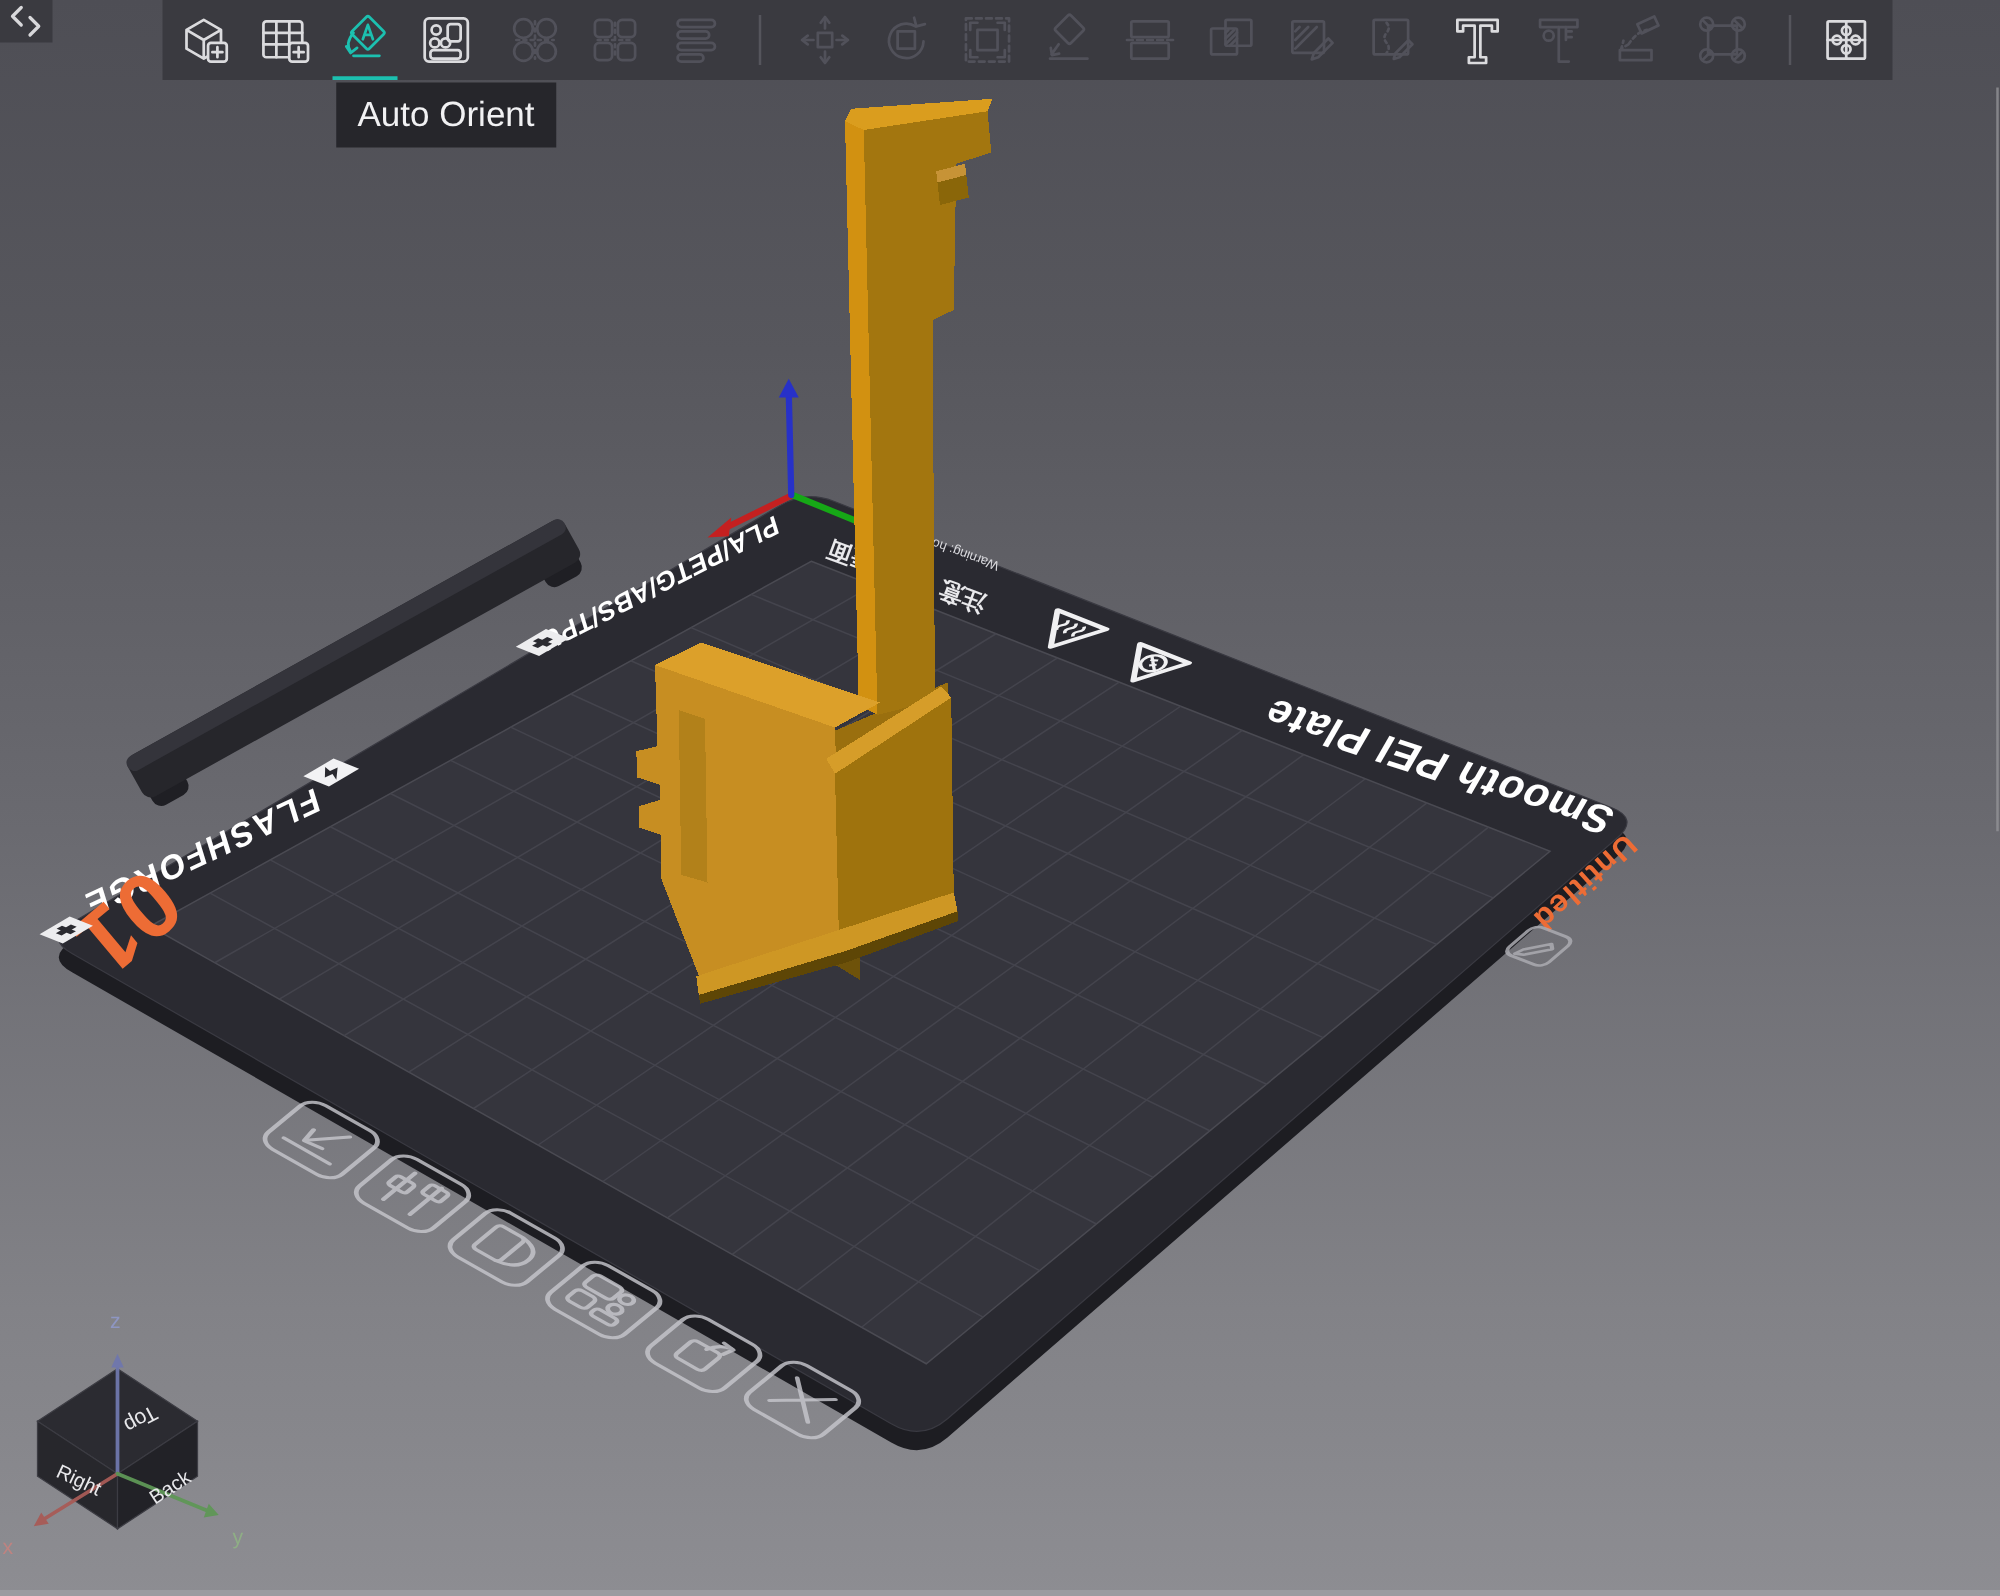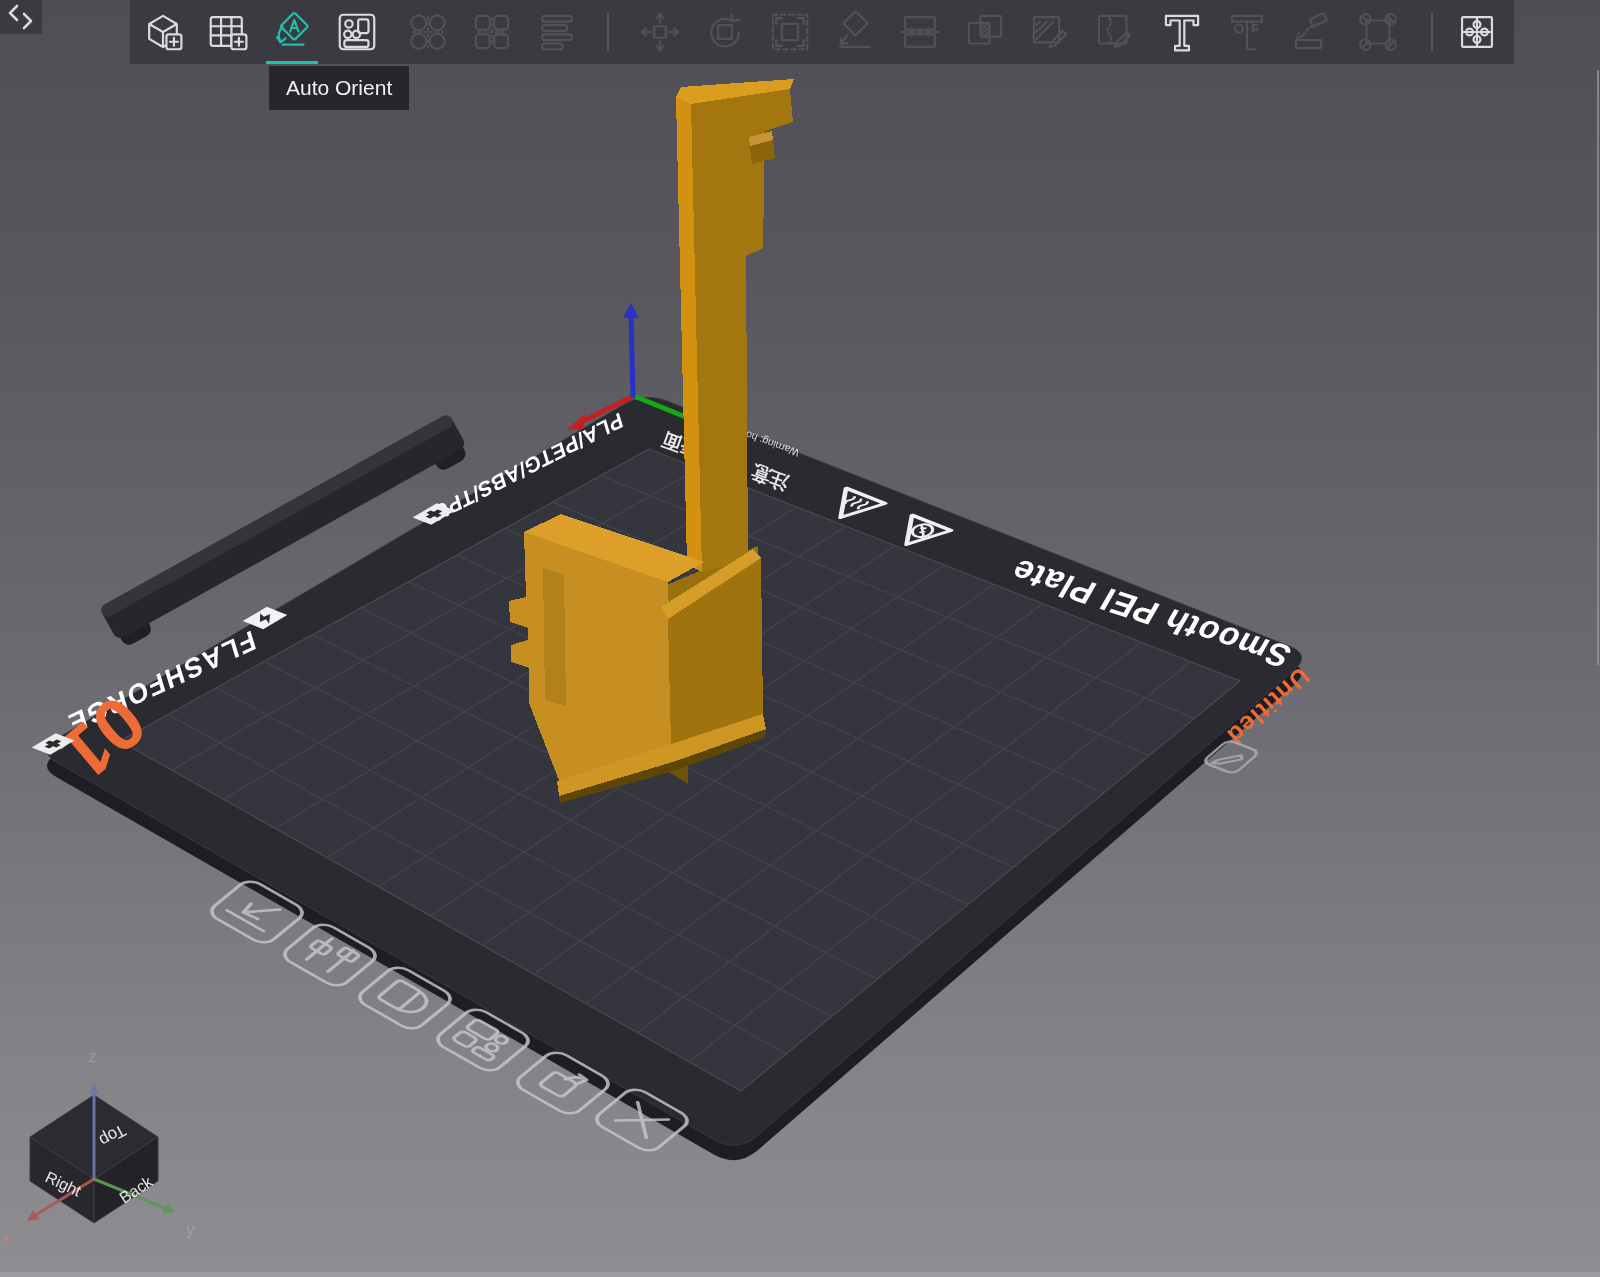--- a/index.html
+++ b/index.html
@@ -19,21 +19,21 @@
   .st-enabled{color:#DBDBDE;}
   .st-disabled{color:#51515A;}
   .st-active{color:#1CC0B0;}
   .tb-underline{position:absolute;bottom:0;height:3px;width:52px;background:#1CC0B0;}
   #collapse-btn{
     position:absolute;left:0;top:0;width:42px;height:34px;background:#3A3A40;
     z-index:5;display:flex;align-items:center;justify-content:center;color:#D8D8DB;
   }
   #tooltip{
     position:absolute;left:269px;top:66px;z-index:6;
-    background:#26262B;color:#F1F1F3;font-size:21px;
+    background:#26262B;color:#F1F1F3;font-size:28px;
     padding:10px 17px;white-space:nowrap;
   }
   #right-edge-line{position:absolute;right:1px;top:70px;width:2px;height:595px;background:#95959A;opacity:.75;z-index:4;}
   #bottom-edge{position:absolute;left:0;bottom:0;width:1600px;height:5px;background:#9E9EA2;opacity:.85;z-index:4;}
   text{user-select:none;}
 </style>
 </head>
 <body>
 
 <svg id="scene" width="1600" height="1277" viewBox="0 0 1600 1277">

